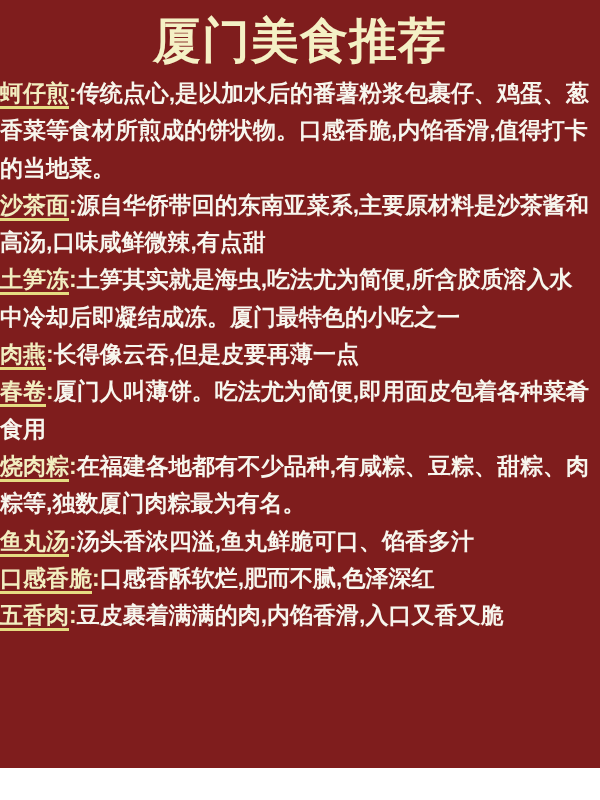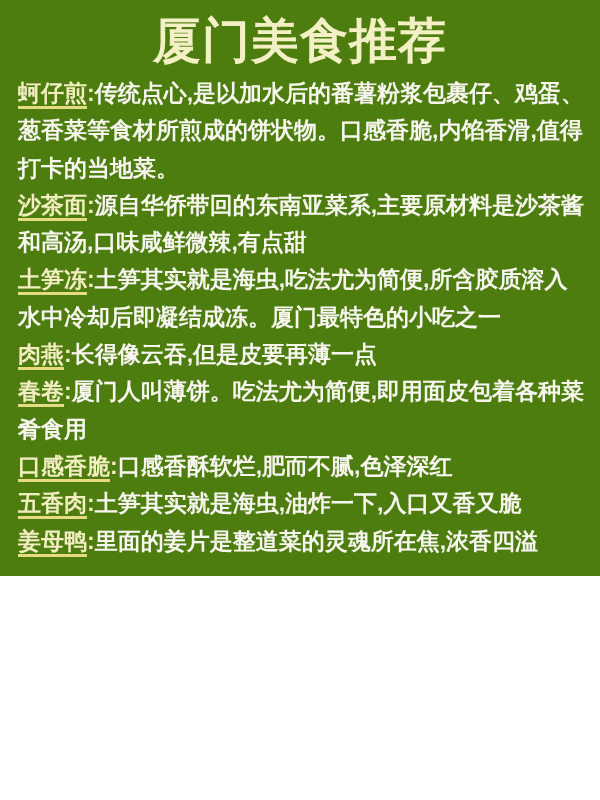--- a/index.html
+++ b/index.html
@@ -1,34 +1,34 @@
 <!DOCTYPE html>
 <html><head>
 <meta charset="utf-8">
 <style>
   html, body { margin: 0; padding: 0; }
   body {
     width: 600px; height: 800px; overflow: hidden;
     font-family: "Liberation Sans", sans-serif;
   }
   .poster {
-    width: 600px; height: 576px; overflow: hidden;
-    background: #4d7c0f;
+    width: 600px; height: 768px; overflow: hidden;
+    background: #7f1d1d;
     font-weight: 700;
   }
   .title {
     margin: 0; padding-top: 14px;
     text-align: center;
     font-size: 48px; line-height: 54px;
     letter-spacing: 1px;
     color: #f4f0c5;
     font-weight: 800;
   }
   .content {
-    padding: 7px 10px 0 18px;
+    padding: 7px 10px 0 0;
     font-size: 23px;
     line-height: 37.3px;
     color: #f7f6ee;
     text-align: left;
   }
   .entry { margin: 0; }
   .food-name {
     color: #f2eec0;
     text-decoration: underline;
     text-decoration-color: #e5db82;
@@ -49,23 +49,24 @@
 
     <p class="entry"><span class="food-name">沙茶面</span><span class="colon">:</span><span class="desc">源自华侨带回的东南亚菜系,主要原材料是沙茶酱和高汤,口味咸鲜微辣,有点甜</span></p>
 
     <p class="entry"><span class="food-name">土笋冻</span><span class="colon">:</span><span class="desc">土笋其实就是海虫,吃法尤为简便,所含胶质溶入水中冷却后即凝结成冻。厦门最特色的小吃之一</span></p>
 
 
     <p class="entry"><span class="food-name">肉燕</span><span class="colon">:</span><span class="desc">长得像云吞,但是皮要再薄一点</span></p>
 
     <p class="entry"><span class="food-name">春卷</span><span class="colon">:</span><span class="desc">厦门人叫薄饼。吃法尤为简便,即用面皮包着各种菜肴食用</span></p>
 
+    <p class="entry"><span class="food-name">烧肉粽</span><span class="colon">:</span><span class="desc">在福建各地都有不少品种,有咸粽、豆粽、甜粽、肉粽等,独数厦门肉粽最为有名。</span></p>
 
+    <p class="entry"><span class="food-name">鱼丸汤</span><span class="colon">:</span><span class="desc">汤头香浓四溢,鱼丸鲜脆可口、馅香多汁</span></p>
 
     <p class="entry"><span class="food-name">口感香脆</span><span class="colon">:</span><span class="desc">口感香酥软烂,肥而不腻,色泽深红</span></p>
 
 
-    <p class="entry"><span class="food-name">五香肉</span><span class="colon">:</span><span class="desc">土笋其实就是海虫,油炸一下,入口又香又脆</span></p>
+    <p class="entry"><span class="food-name">五香肉</span><span class="colon">:</span><span class="desc">豆皮裹着满满的肉,内馅香滑,入口又香又脆</span></p>
 
-    <p class="entry"><span class="food-name">姜母鸭</span><span class="colon">:</span><span class="desc">里面的姜片是整道菜的灵魂所在焦,浓香四溢</span></p>
   </div>
 
 </div>
 
 </body></html>

